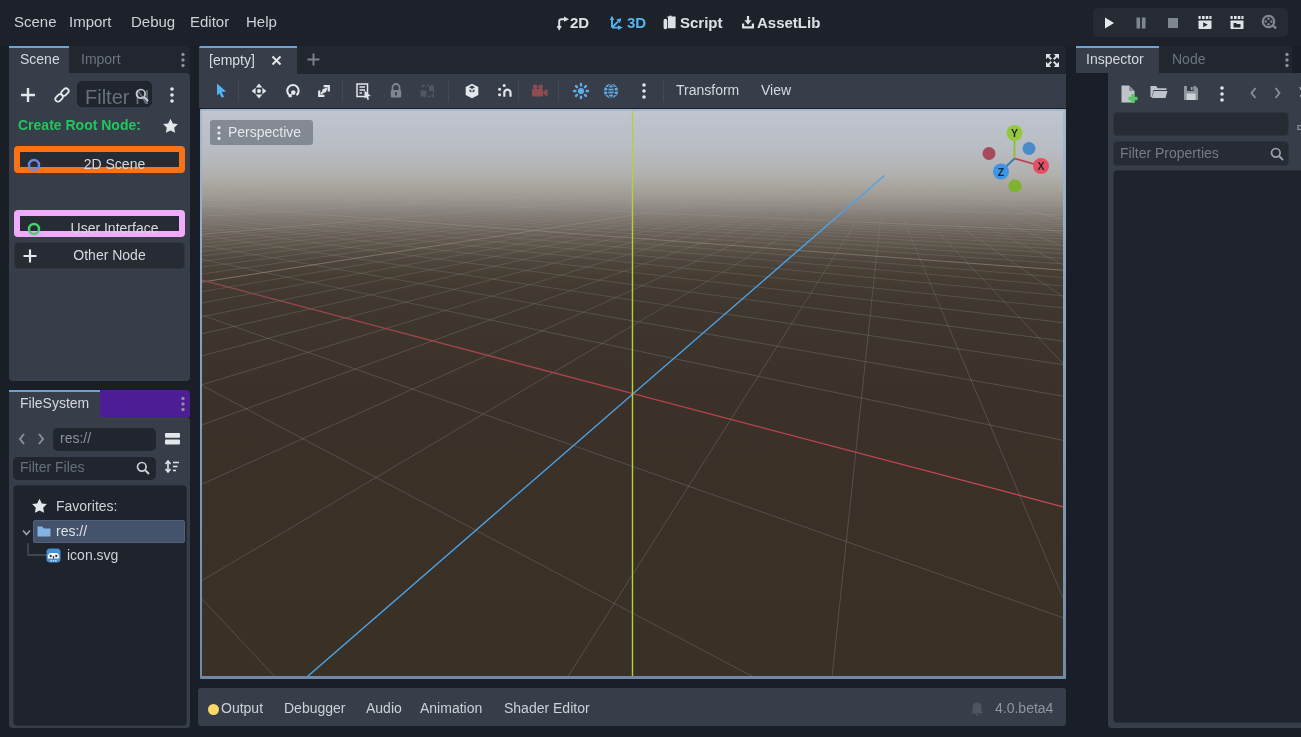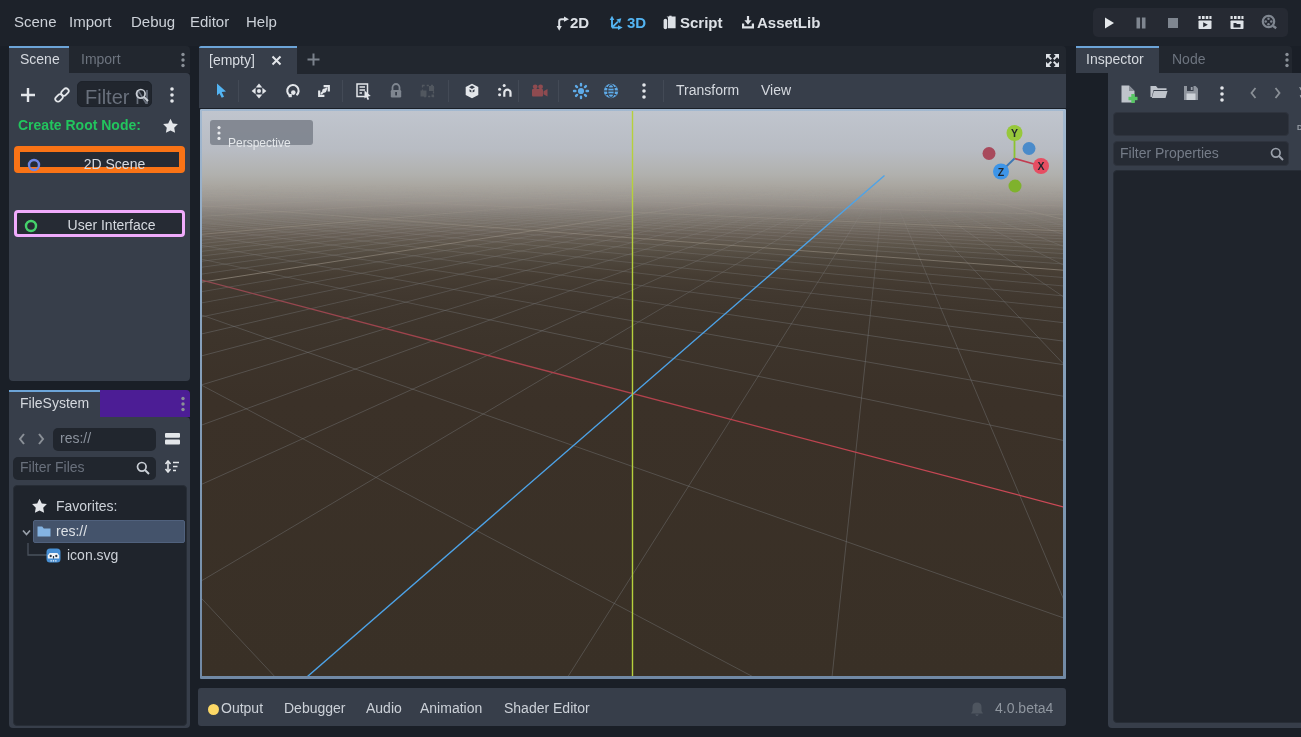--- a/index.html
+++ b/index.html
@@ -163,27 +163,35 @@
     </div>
 
   <div class="abs" style="left:5px;top:73px;width:171px;height:27px;background:#262b34;border:6px solid #f97316;border-radius:4px;">
     <div class="abs" style="left:6px;top:4px;">
         <svg width="16" height="18" viewBox="0 0 16 18">
           <circle cx="8" cy="9" r="5" stroke="#6e86e4" stroke-width="2.4" fill="none"></circle>
         </svg>
       </div>
     <span class="abs" style="left:24px;top:4px;width:141px;text-align:center;color:#d5d9df;font-size:14px;">2D Scene</span>
   </div>
-  <div class="abs" style="left:5px;top:137px;width:171px;height:27px;background:#262b34;border:3px solid #f0abfc;border-radius:4px;">
+  <div class="abs" style="left:5px;top:137px;width:171px;height:27px;background:#262b34;border:6px solid #f0abfc;border-radius:4px;">
     <div class="abs" style="left:6px;top:4px;">
         <svg width="16" height="18" viewBox="0 0 16 18">
           <circle cx="8" cy="9" r="5" stroke="#45d16b" stroke-width="2.4" fill="none"></circle>
         </svg>
       </div>
     <span class="abs" style="left:24px;top:4px;width:141px;text-align:center;color:#d5d9df;font-size:14px;">User Interface</span>
+  </div>
+  <div class="abs" style="left:5px;top:169px;width:171px;height:27px;background:#262b34;border:1px solid #30353f;border-radius:4px;">
+    <div class="abs" style="left:7px;top:5px;">
+        <svg width="16" height="16" viewBox="0 0 16 16">
+          <path d="M8 1.5 V14.5 M1.5 8 H14.5" stroke="#e3e6ea" stroke-width="2.2"></path>
+        </svg>
+      </div>
+    <span class="abs" style="left:24px;top:4px;width:141px;text-align:center;color:#d5d9df;font-size:14px;">Other Node</span>
   </div>
 </div>
 
 <div class="abs" style="left:9px;top:390px;width:181px;height:27px;background:#4c1d95;border-radius:4px 4px 0 0;">
   <div class="abs" style="left:0;top:0;width:91px;height:27px;background:#373e4a;border-top:2px solid #6ca4d8;"></div>
   <span class="abs" style="left:11px;top:5px;color:#d5d9df;font-size:14px;">FileSystem</span>
   <div class="abs" style="left:170px;top:6px;">
       <svg width="8" height="16" viewBox="0 0 8 16">
         <g fill="#8a9097">
           <circle cx="4" cy="2.5" r="1.7"></circle>
@@ -960,21 +968,21 @@
 <line x1="430.5" y1="-40" x2="430.5" y2="605" stroke="#b6d03c" stroke-width="1.4"></line>
 </svg>
   <div class="abs" style="left:10px;top:11px;width:103px;height:25px;background:rgba(125,131,141,0.9);border-radius:3px;">
     <svg class="abs" style="left:6px;top:5px;" width="6" height="16">
         <g fill="#e8eaed">
           <circle cx="3" cy="2.6" r="1.6"></circle>
           <circle cx="3" cy="8" r="1.6"></circle>
           <circle cx="3" cy="13.4" r="1.6"></circle>
         </g>
       </svg>
-    <span class="abs" style="left:18px;top:4px;color:#e4e7ea;font-size:12px;margin-top:12px;">Perspective</span>
+    <span class="abs" style="left:18px;top:4px;color:#e4e7ea;font-size:14px;">Perspective</span>
   </div>
 <svg class="abs" style="left:774px;top:9px;" width="81" height="81" viewBox="0 0 81 81">
 <g stroke-width="1.8" fill="none">
 <line x1="40.5" y1="40.5" x2="40.5" y2="15" stroke="#8bc32f"></line>
 <line x1="40.5" y1="40.5" x2="67" y2="48" stroke="#c23c50"></line>
 <line x1="40.5" y1="40.5" x2="27" y2="53.5" stroke="#3c77b4"></line>
 </g>
 <circle cx="15" cy="35.5" r="6.5" fill="#a84a5c"></circle>
 <circle cx="55" cy="30.5" r="6.5" fill="#4a8bca"></circle>
 <circle cx="41" cy="68" r="6.5" fill="#7fb22d"></circle>

